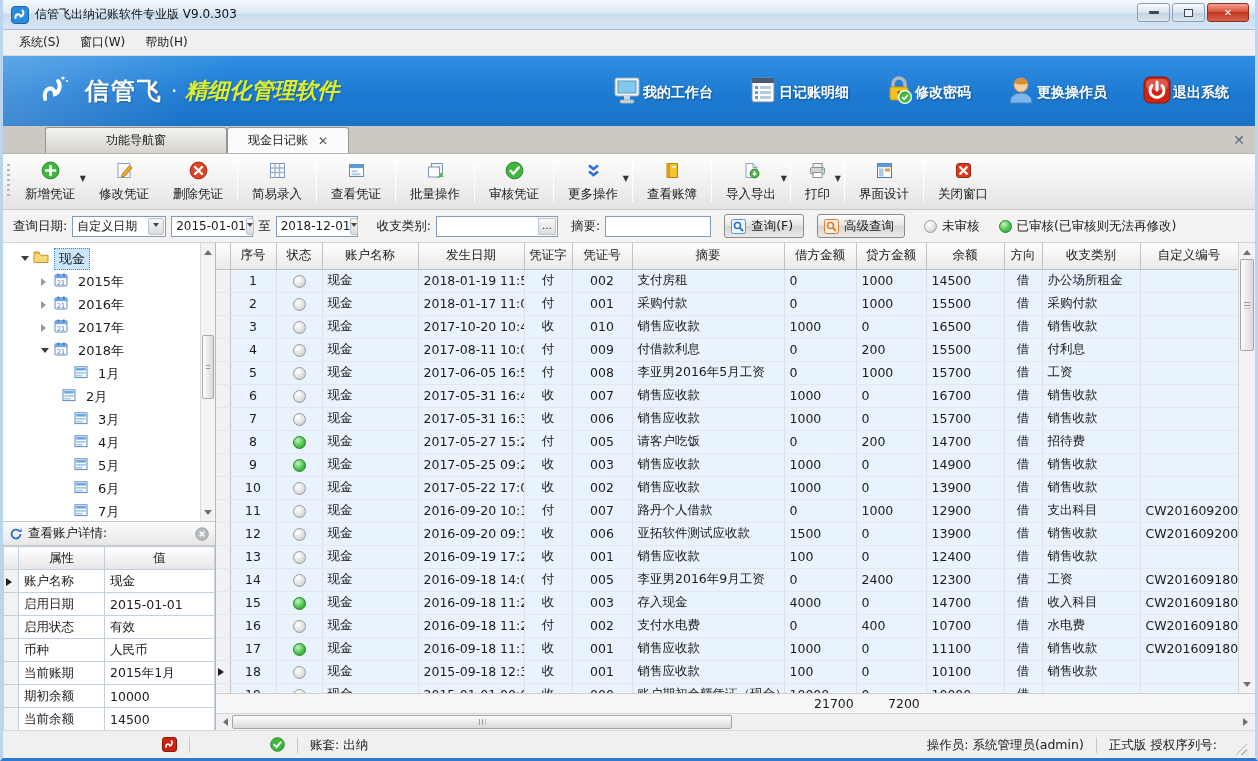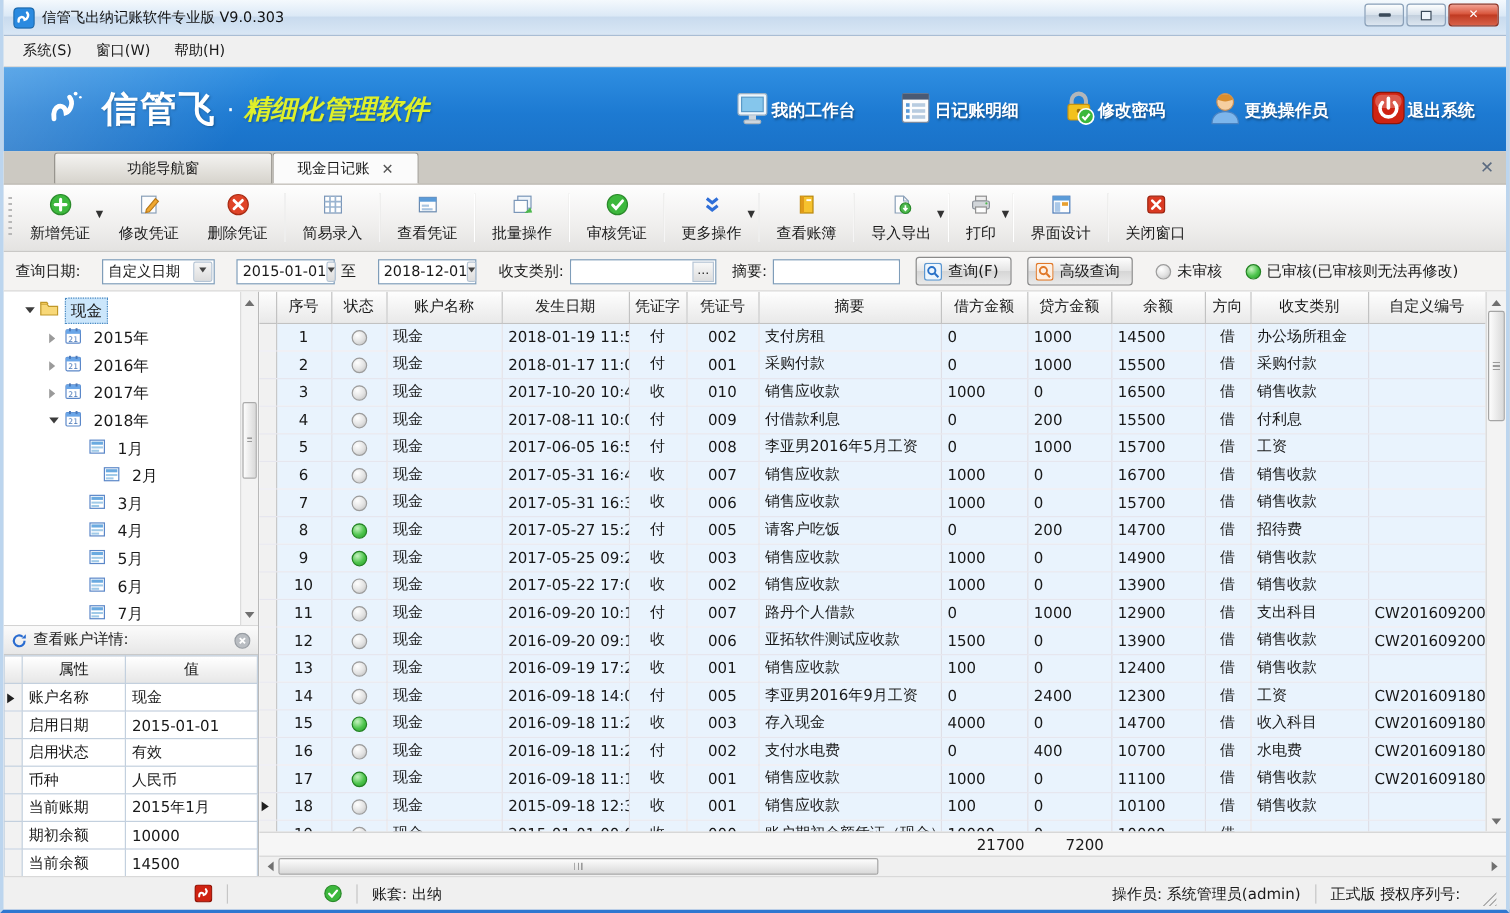--- a/index.html
+++ b/index.html
@@ -22,21 +22,21 @@
   
   .menubar { height:26px; background:#f0f0f0; border-bottom:1px solid #d9d9d9; display:flex; align-items:center; padding-left:6px; flex:none; }
   .menu-item { padding:4px 10px; cursor:default; }
   
   .banner { height:70px; flex:none; position:relative; overflow:hidden;
             background:linear-gradient(180deg,#2f8fe2 0%,#1d7ad2 55%,#1a72c8 100%); display:flex; align-items:center; }
   .banner:before { content:""; position:absolute; left:-60px; top:-30px; width:420px; height:160px;
                    background:linear-gradient(115deg,rgba(255,255,255,.28),rgba(255,255,255,0) 60%); transform:skewX(-18deg); }
   .brand { display:flex; align-items:center; margin-left:34px; z-index:1; }
   .brand svg { width:40px; height:40px; margin-right:8px; }
-  .brand-name { font-size:30px; font-weight:bold; color:#fff; letter-spacing:2px; text-shadow:1px 1px 2px rgba(0,0,0,.25); }
+  .brand-name { font-size:24px; font-weight:bold; color:#fff; letter-spacing:2px; text-shadow:1px 1px 2px rgba(0,0,0,.25); }
   .brand-sep { color:#fff; font-size:20px; margin:0 8px; }
   .brand-slogan { font-size:22px; font-weight:bold; font-style:italic; color:#dff02a; text-shadow:1px 1px 2px rgba(0,0,0,.25); }
   .banner-actions { margin-left:auto; margin-right:26px; display:flex; gap:34px; z-index:1; }
   .banner-act { display:flex; align-items:center; cursor:default; }
   .banner-act svg { width:32px; height:32px; }
   .banner-act .lbl { margin-top:3px; color:#fff; font-size:14px; font-weight:bold; text-shadow:1px 1px 2px rgba(0,0,0,.35); white-space:nowrap; }
   
   .tabstrip { height:28px; background:#ccc9c2; display:flex; align-items:flex-end; padding-left:42px; flex:none; position:relative; border-bottom:1px solid #b9b6af; }
   .tab { height:26px; display:flex; align-items:center; justify-content:center; border:1px solid #97948e; border-bottom:none;
          border-radius:3px 3px 0 0; font-size:12px; cursor:default; }
@@ -50,21 +50,21 @@
   .toolbar:before { content:""; position:absolute; left:4px; top:10px; bottom:10px; width:3px;
                     background:repeating-linear-gradient(#b8b8b8 0 2px, transparent 2px 5px); }
   .tb-btn { display:flex; flex-direction:column; align-items:center; justify-content:center; padding:3px 12px; gap:3px; cursor:default; position:relative; }
   .tb-btn svg { width:19px; height:19px; }
   .tb-btn .lbl { font-size:12.5px; white-space:nowrap; }
   .tb-drop { position:absolute; right:1px; top:20px; font-size:8px; color:#333; }
   .tb-sep { width:1px; background:#c6c5c3; margin:7px 2px; border-right:1px solid #fff; }
   
   .querybar { height:33px; flex:none; background:#f4f3f2; border-bottom:1px solid #d5d4d2; display:flex; align-items:center; padding-left:10px; gap:5px; white-space:nowrap; }
   .q-label { font-size:12.5px; }
-  .combo { height:21px; background:#fff; border:1px solid #7f9db9; display:flex; align-items:center; font-size:12px; padding-left:4px; position:relative;margin-left:13px; }
+  .combo { height:21px; background:#fff; border:1px solid #7f9db9; display:flex; align-items:center; font-size:12px; padding-left:4px; position:relative; }
   .combo .arrow-btn { margin-left:auto; width:16px; height:17px; margin-right:1px; background:linear-gradient(#f6f6f6,#dcdcdc); border:1px solid #b5c4d4; border-radius:2px;
                       display:flex; align-items:center; justify-content:center; }
   .caret-down { width:0; height:0; border:3.5px solid transparent; border-top:4.5px solid #444; margin-top:4px; }
   .q-input { height:21px; background:#fff; border:1px solid #7f9db9; display:flex; align-items:center; }
   .q-input input { border:none; outline:none; height:17px; flex:1; min-width:0; font-size:12px; padding:0 3px; font-family:inherit; }
   .ellipsis-btn { width:18px; height:17px; margin-right:1px; background:linear-gradient(#f8f8f8,#ddd); border:1px solid #b5c4d4; font-size:10px; line-height:14px; text-align:center; }
   .q-btn { height:24px; border:1px solid #8a8a8a; border-radius:3px; background:linear-gradient(#fdfdfd,#e4e4e4 50%,#d6d6d6 51%,#e9e9e9);
            display:flex; align-items:center; padding:0 10px 0 6px; gap:5px; font-size:12.5px; cursor:default; margin-left:8px; }
   .q-btn svg { width:15px; height:15px; }
   .legend-dot { width:13px; height:13px; border-radius:50%; display:inline-block; }
@@ -490,21 +490,21 @@
             <div class="tree-row" style="padding-left:56px">
               <span class="expander"></span>
               <span><svg viewBox="0 0 16 16">
                   <rect x="2" y="2.8" width="12" height="10.8" fill="#fff" stroke="#5b87c8"></rect>
                   <rect x="3.2" y="4" width="9.6" height="2.6" fill="#6aaae0"></rect>
                   <rect x="3.2" y="8" width="9.6" height="1.7" fill="#a0cae8"></rect>
                   <rect x="3.2" y="10.8" width="6.4" height="1.7" fill="#a0cae8"></rect>
                 </svg></span>
               <span class="tree-label">1月</span>
             </div>
-            <div class="tree-row" style="padding-left:68px">
+            <div class="tree-row" style="padding-left:44px">
               <span class="expander"></span>
               <span><svg viewBox="0 0 16 16">
                   <rect x="2" y="2.8" width="12" height="10.8" fill="#fff" stroke="#5b87c8"></rect>
                   <rect x="3.2" y="4" width="9.6" height="2.6" fill="#6aaae0"></rect>
                   <rect x="3.2" y="8" width="9.6" height="1.7" fill="#a0cae8"></rect>
                   <rect x="3.2" y="10.8" width="6.4" height="1.7" fill="#a0cae8"></rect>
                 </svg></span>
               <span class="tree-label">2月</span>
             </div>
             <div class="tree-row" style="padding-left:56px">

